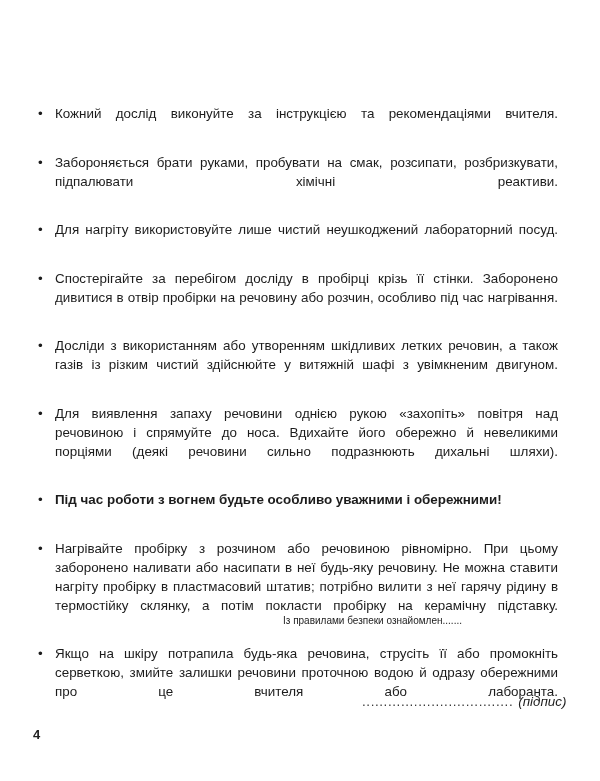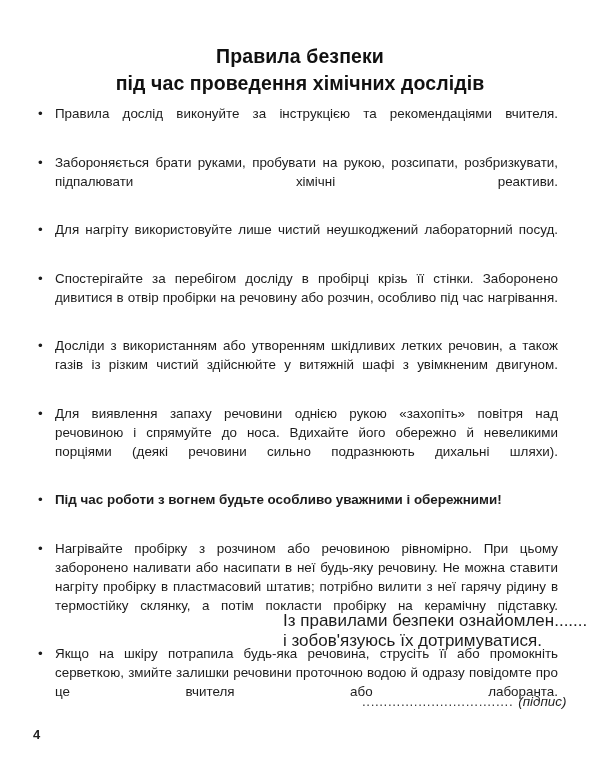--- a/index.html
+++ b/index.html
@@ -78,21 +78,21 @@
     display: inline-block;
     width: 100%;
   }
 
   
   .ack-block {
     position: absolute;
     top: 611px;
     left: 283px;
     width: 290px;
-    font-size: 17px;
+    font-size: 10px;
     line-height: 19.5px;
     color: #1c1c1c;
   }
   .ack-line {
     display: block;
     white-space: nowrap;
   }
 
   
   .signature-row {
@@ -121,33 +121,29 @@
     font-size: 13px;
     font-weight: bold;
     color: #222;
   }
 </style>
 </head>
 <body>
 
 <div class="page">
 
-  <h1 class="doc-title">
-    <span>Правила безпеки</span>
-    <span class="line2">під час проведення хімічних дослідів</span>
-  </h1>
 
   <div class="rules-list">
       <div class="rule-item">
         <span class="bullet">•</span>
-        <span class="rule-text">Правила дослід виконуйте за інструкцією та рекомендаціями вчителя.</span>
+        <span class="rule-text">Кожний дослід виконуйте за інструкцією та рекомендаціями вчителя.</span>
       </div>
       <div class="rule-item">
         <span class="bullet">•</span>
-        <span class="rule-text">Забороняється брати руками, пробувати на рукою, розсипати, розбризкувати, підпалювати хімічні реактиви.</span>
+        <span class="rule-text">Забороняється брати руками, пробувати на смак, розсипати, розбризкувати, підпалювати хімічні реактиви.</span>
       </div>
       <div class="rule-item">
         <span class="bullet">•</span>
         <span class="rule-text">Для нагріту використовуйте лише чистий неушкоджений лабораторний посуд.</span>
       </div>
       <div class="rule-item">
         <span class="bullet">•</span>
         <span class="rule-text">Спостерігайте за перебігом досліду в пробірці крізь її стінки. Заборонено дивитися в отвір пробірки на речовину або розчин, особливо під час нагрівання.</span>
       </div>
       <div class="rule-item">
@@ -161,27 +157,26 @@
       <div class="rule-item emphasis">
         <span class="bullet">•</span>
         <span class="rule-text">Під час роботи з вогнем будьте особливо уважними і обережними!</span>
       </div>
       <div class="rule-item">
         <span class="bullet">•</span>
         <span class="rule-text">Нагрівайте пробірку з розчином або речовиною рівномірно. При цьому заборонено наливати або насипати в неї будь-яку речовину. Не можна ставити нагріту пробірку в пластмасовий штатив; потрібно вилити з неї гарячу рідину в термостійку склянку, а потім покласти пробірку на керамічну підставку.</span>
       </div>
       <div class="rule-item">
         <span class="bullet">•</span>
-        <span class="rule-text">Якщо на шкіру потрапила будь-яка речовина, струсіть її або промокніть серветкою, змийте залишки речовини проточною водою й одразу повідомте про це вчителя або лаборанта.</span>
+        <span class="rule-text">Якщо на шкіру потрапила будь-яка речовина, струсіть її або промокніть серветкою, змийте залишки речовини проточною водою й одразу обережними про це вчителя або лаборанта.</span>
       </div>
     </div>
 
   <div class="ack-block">
     <span class="ack-line">Із правилами безпеки ознайомлен.......</span>
-    <span class="ack-line">і зобов'язуюсь їх дотримуватися.</span>
   </div>
 
   <div class="signature-row">
     <span class="sig-dots">...................................</span><span class="sig-caption">(підпис)</span>
   </div>
 
   <div class="page-number">4</div>
 
 </div>
 

